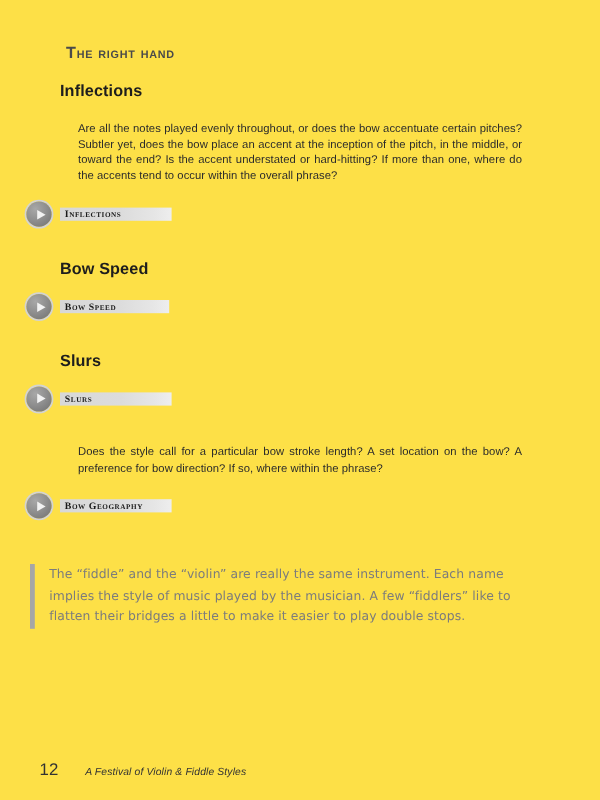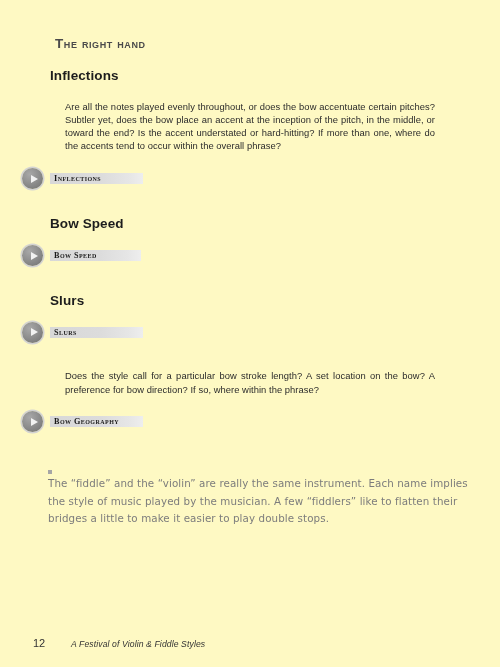--- a/index.html
+++ b/index.html
@@ -13,21 +13,21 @@
     height: 667px;
     position: relative;
     font-family: "Liberation Sans", sans-serif;
     -webkit-font-smoothing: antialiased;
     overflow: hidden;
   }
 
   .page {
     position: absolute;
     inset: 0;
-    background: #fef9c3;
+    background: #fde047;
   }
 
   
   .running-head {
     position: absolute;
     left: 55px;
     top: 36px;
     font-family: "Liberation Sans", sans-serif;
     font-weight: bold;
     font-size: 13.5px;
@@ -118,25 +118,24 @@
     color: #1a1a1a;
     font-variant: small-caps;
     white-space: nowrap;
     padding: 0 4px 0 4px;
   }
   .track-bar .pad { display: inline-block; }
 
   
   .callout {
     position: absolute;
-    left: 48px;
+    left: 25px;
     top: 470px;
     width: 420px;
     display: flex;
-    flex-direction: column;
   }
   .callout-rule {
     width: 4px;
     background: #a6a6a6;
     flex: 0 0 4px;
     margin-right: 12px;
     align-self: stretch;
   }
   .callout-text {
     font-family: "DejaVu Sans", sans-serif;
@@ -151,21 +150,21 @@
   
   .footer {
     position: absolute;
     left: 33px;
     bottom: 18px;
     display: flex;
     align-items: baseline;
   }
   .folio {
     font-family: "Liberation Sans", sans-serif;
-    font-size: 11px;
+    font-size: 14px;
     color: #333;
     font-weight: normal;
     width: 38px;
   }
   .book-title {
     font-family: "Liberation Sans", sans-serif;
     font-size: 8.6px;
     font-style: italic;
     font-weight: normal;
     color: #333;

